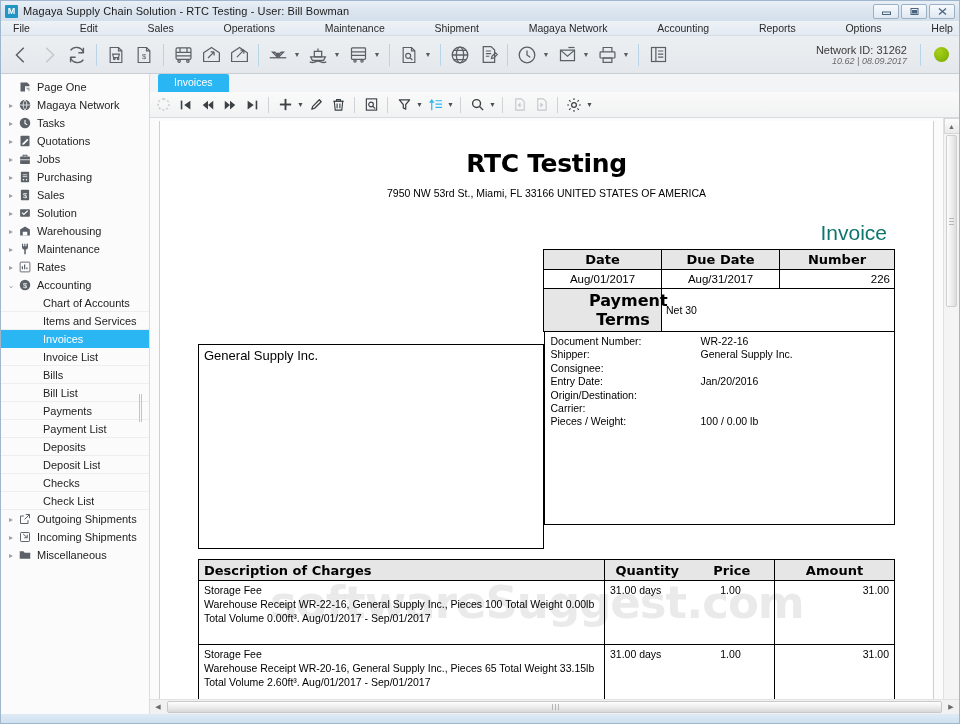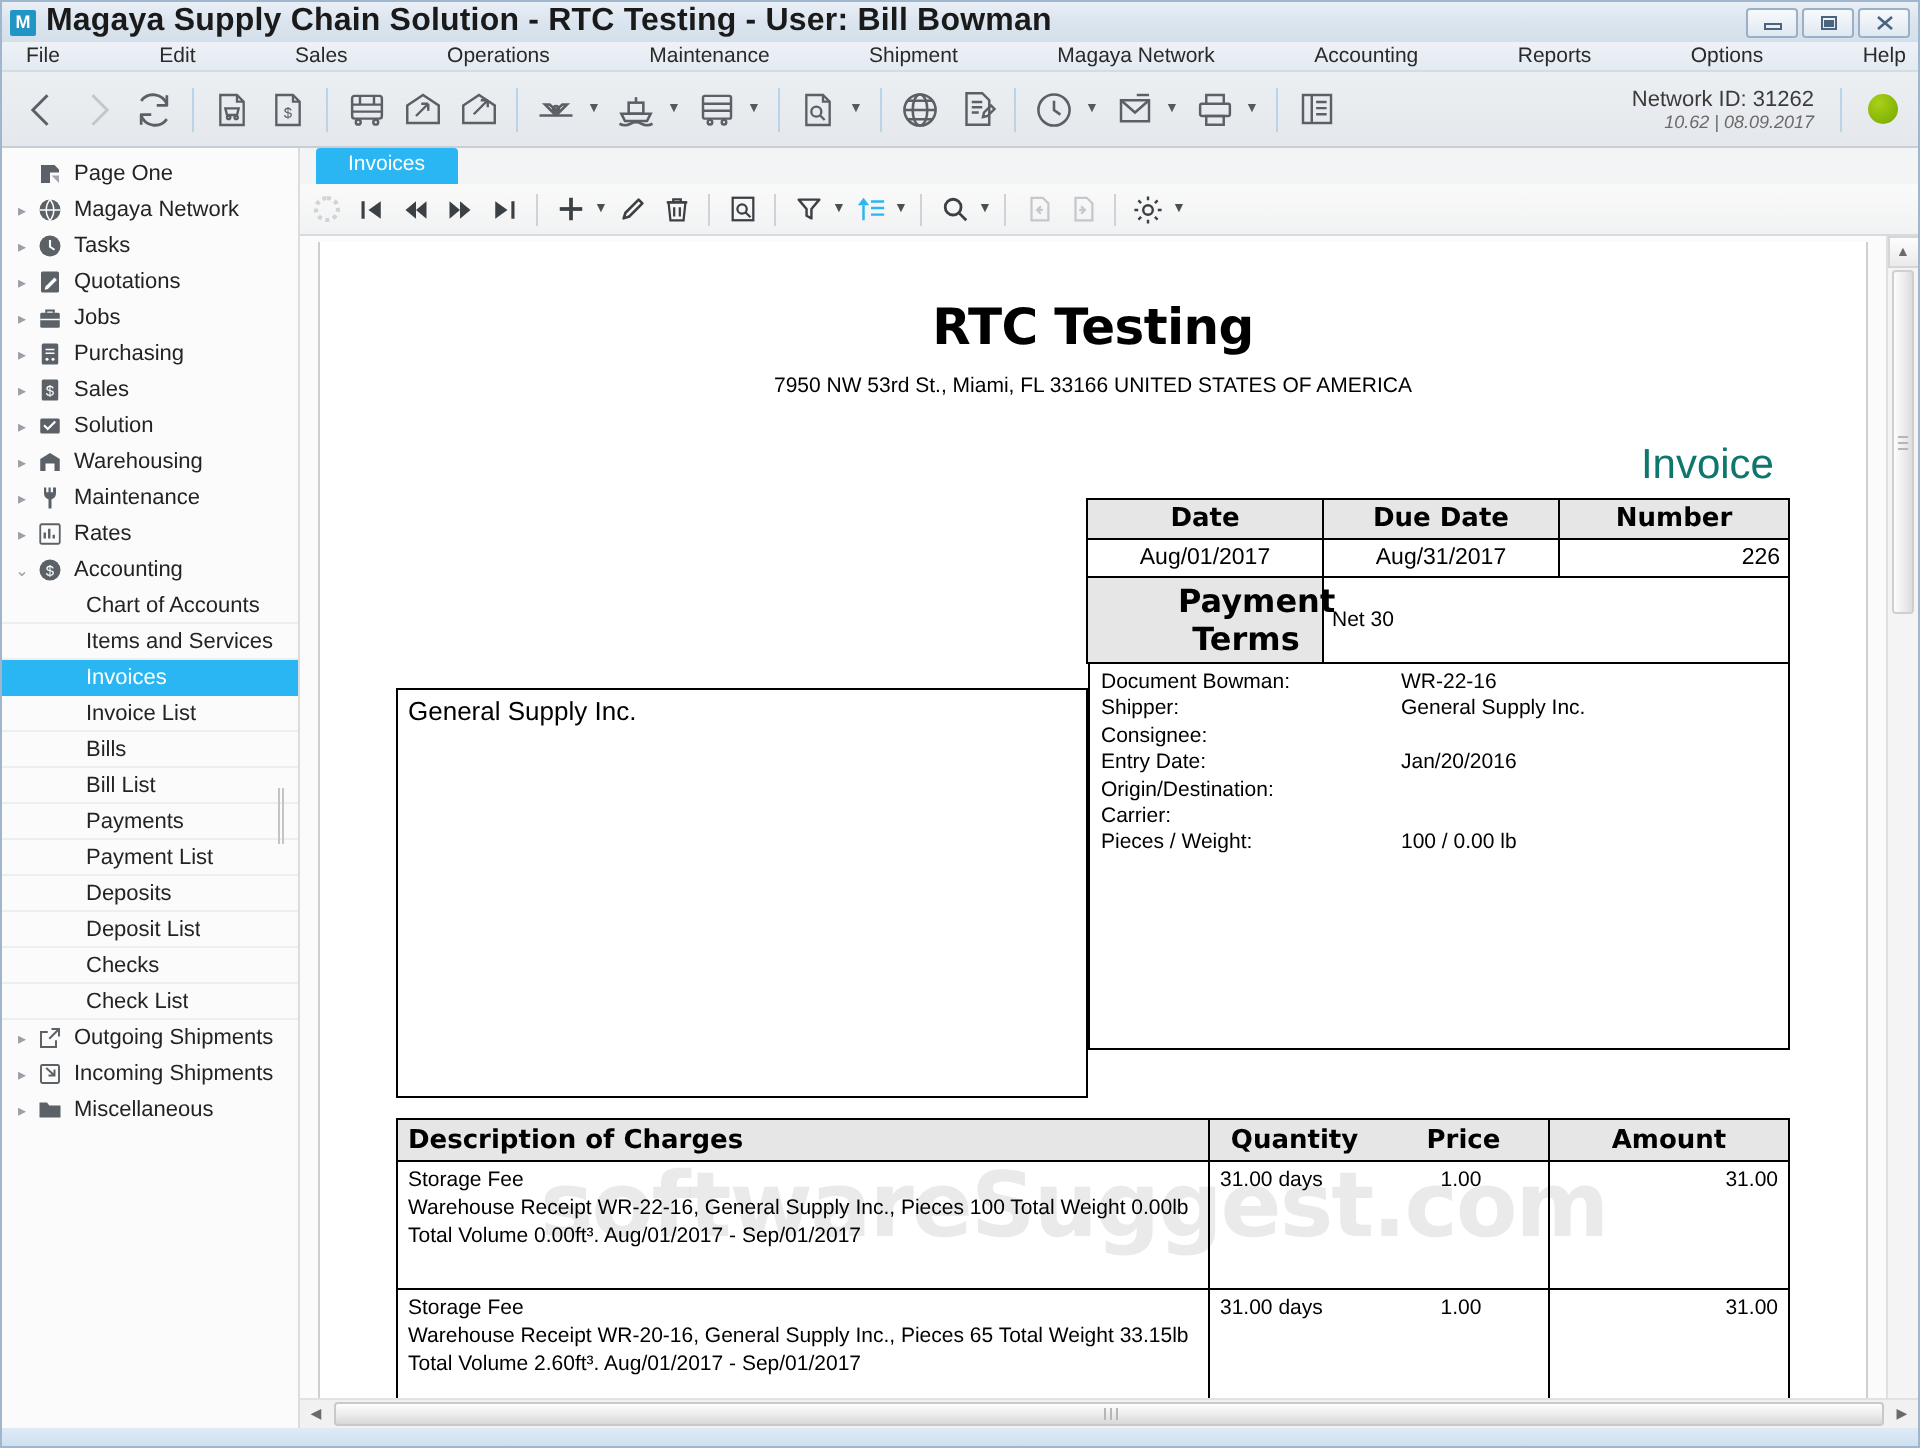--- a/index.html
+++ b/index.html
@@ -32,24 +32,23 @@
     width: 13px; height: 13px;
     background: #2196c4;
     color: #fff;
     font-size: 9px; font-weight: bold;
     display: flex; align-items: center; justify-content: center;
     border-radius: 1px;
     margin-right: 5px;
     line-height: 1;
   }
   .title-text {
-    font-size: 16px; color: #1a1a1a;
+    font-size: 11px; color: #1a1a1a;
     white-space: nowrap;
     letter-spacing: 0.1px;
-    font-weight: bold;
   }
   .win-btns { margin-left: auto; display: flex; gap: 2px; padding-right: 2px; }
   .win-btn {
     width: 26px; height: 15px;
     background: linear-gradient(to bottom, #f7fafd, #dfe8f1);
     border: 1px solid #9cb0c4;
     border-radius: 2px;
     display: flex; align-items: center; justify-content: center;
   }
   .win-btn svg { display: block; }
@@ -973,21 +972,21 @@
               </tbody>
                 </table>
 
               <div class="midrow">
                 <div class="billbox">
                   <div class="bb-body">General Supply Inc.</div>
                 </div>
 
                 <div class="refbox">
                   <div class="ref-line">
-                    <span class="lb">Document Bowman:</span>
+                    <span class="lb">Document Number:</span>
                     <span class="vl">WR-22-16</span>
                   </div>
                   <div class="ref-line">
                     <span class="lb">Shipper:</span>
                     <span class="vl">General Supply Inc.</span>
                   </div>
                   <div class="ref-line">
                     <span class="lb">Consignee:</span>
                     <span class="vl"></span>
                   </div>

